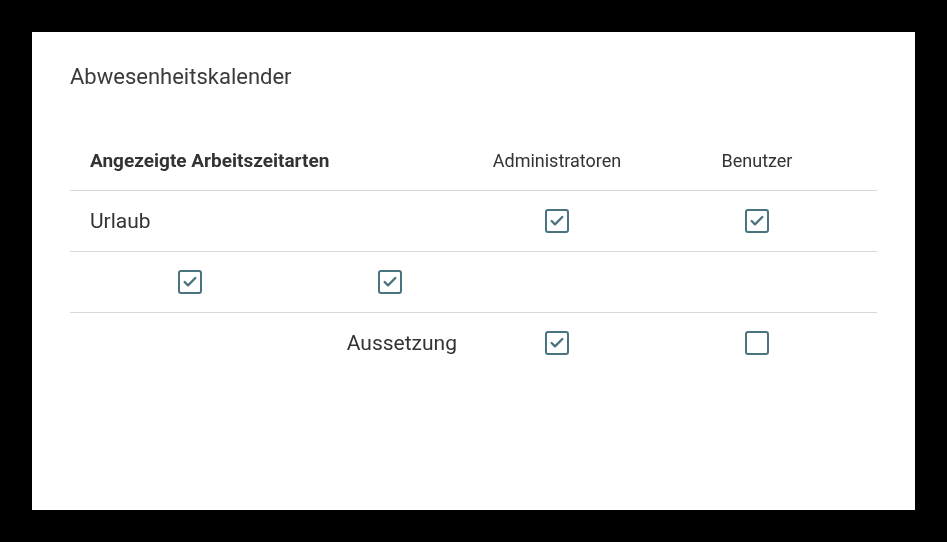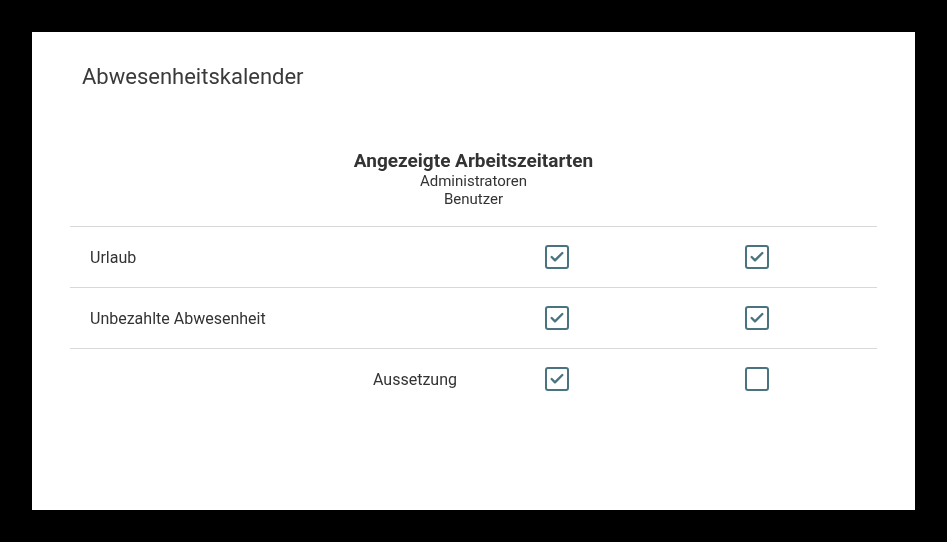--- a/index.html
+++ b/index.html
@@ -19,48 +19,46 @@
       background: #fff;
       width: 100%;
       height: 100%;
       padding: 32px 38px;
     }
     .panel-title {
       font-size: 22px;
       font-weight: 400;
       color: #3a3a3a;
       margin-bottom: 42px;
-      margin-left: 12px;
     }
     .table {
       width: 100%;
     }
     .row {
       display: flex;
       align-items: center;
       padding: 18px 20px;
       border-bottom: 1px solid #d8d8d8;
     }
     .header-row {
       border-bottom: 1px solid #d8d8d8;
-      flex-direction: column;
     }
     .header-row .col-label {
       font-weight: 700;
       font-size: 19px;
       color: #333;
     }
     .header-row .col-check {
       font-weight: 400;
-      font-size: 15px;
+      font-size: 18px;
       color: #333;
     }
     .col-label {
       flex: 1;
-      font-size: 16px;
+      font-size: 21px;
       color: #333;
     }
     .col-check {
       width: 200px;
       text-align: center;
       display: flex;
       justify-content: center;
       align-items: center;
     }
     .checkbox {
@@ -113,21 +111,20 @@
         <div class="checkbox checked">
           <svg viewBox="0 0 24 24" fill="none" stroke="#4a7380" stroke-width="3.5" stroke-linecap="round" stroke-linejoin="round">
               <polyline points="4 12 9 17 20 6"></polyline>
             </svg>
         </div>
       </div>
     </div>
 
 
     <div class="row">
-      <div class="col-label">Unbezahlte Abwesenheit</div>
       <div class="col-check">
         <div class="checkbox checked">
           <svg viewBox="0 0 24 24" fill="none" stroke="#4a7380" stroke-width="3.5" stroke-linecap="round" stroke-linejoin="round">
               <polyline points="4 12 9 17 20 6"></polyline>
             </svg>
         </div>
       </div>
       <div class="col-check">
         <div class="checkbox checked">
           <svg viewBox="0 0 24 24" fill="none" stroke="#4a7380" stroke-width="3.5" stroke-linecap="round" stroke-linejoin="round">

